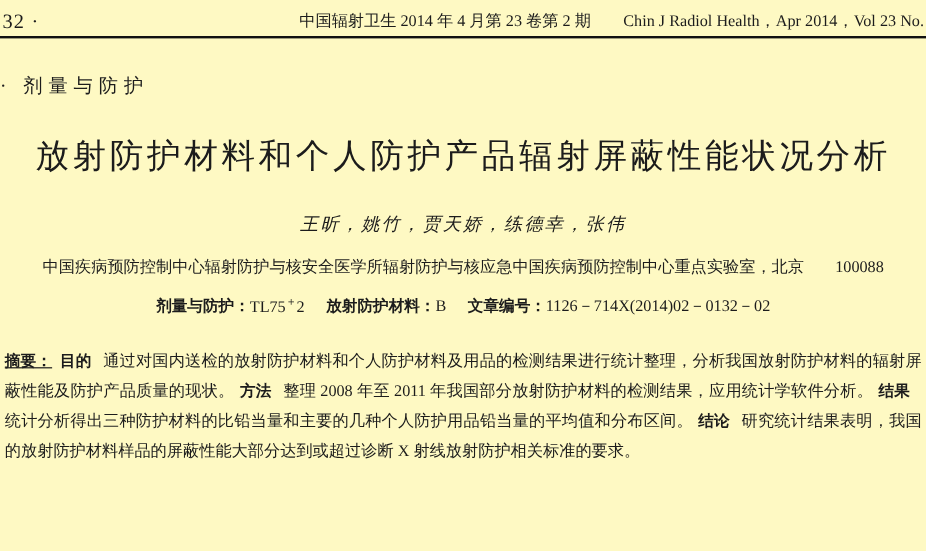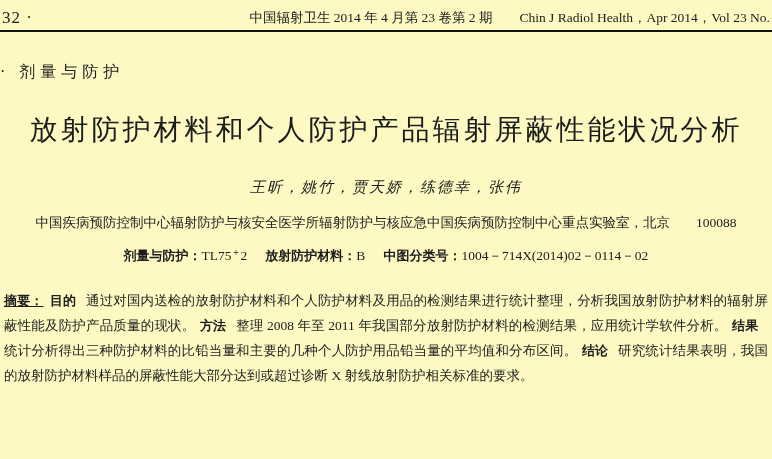--- a/index.html
+++ b/index.html
@@ -116,21 +116,21 @@
 
   <h1 class="article-title">放射防护材料和个人防护产品辐射屏蔽性能状况分析</h1>
 
   <div class="authors">王昕，姚竹，贾天娇，练德幸，张伟</div>
 
   <div class="affiliation">
     <span>中国疾病预防控制中心辐射防护与核安全医学所辐射防护与核应急中国疾病预防控制中心重点实验室，北京</span><span class="affil-gap"></span><span>100088</span>
   </div>
 
   <div class="meta-line">
-    <span class="meta-label">剂量与防护：</span><span><span>TL75</span><sup>＋</sup><span>2</span></span><span class="meta-gap"></span><span class="meta-label">放射防护材料：</span><span>B</span><span class="meta-gap"></span><span class="meta-label">中图分类号：</span><span>1004－714X(2014)02－0114－02</span>
+    <span class="meta-label">剂量与防护：</span><span><span>TL75</span><sup>＋</sup><span>2</span></span><span class="meta-gap"></span><span class="meta-label">放射防护材料：</span><span>B</span><span class="meta-gap"></span><span class="meta-label">文章编号：</span><span>1126－714X(2014)02－0132－02</span>
   </div>
 
   <p class="abstract">
     <span class="inline-label">摘要：</span><span class="abs-heading first">目的</span><span>通过对国内送检的放射防护材料和个人防护材料及用品的检测结果进行统计整理，分析我国放射防护材料的辐射屏蔽性能及防护产品质量的现状。</span><span class="abs-heading">方法</span><span>整理 2008 年至 2011 年我国部分放射防护材料的检测结果，应用统计学软件分析。</span><span class="abs-heading">结果</span><span>统计分析得出三种防护材料的比铅当量和主要的几种个人防护用品铅当量的平均值和分布区间。</span><span class="abs-heading">结论</span><span>研究统计结果表明，我国的放射防护材料样品的屏蔽性能大部分达到或超过诊断 X 射线放射防护相关标准的要求。</span>
   </p>
 
 
 </div>
 
 </body></html>

